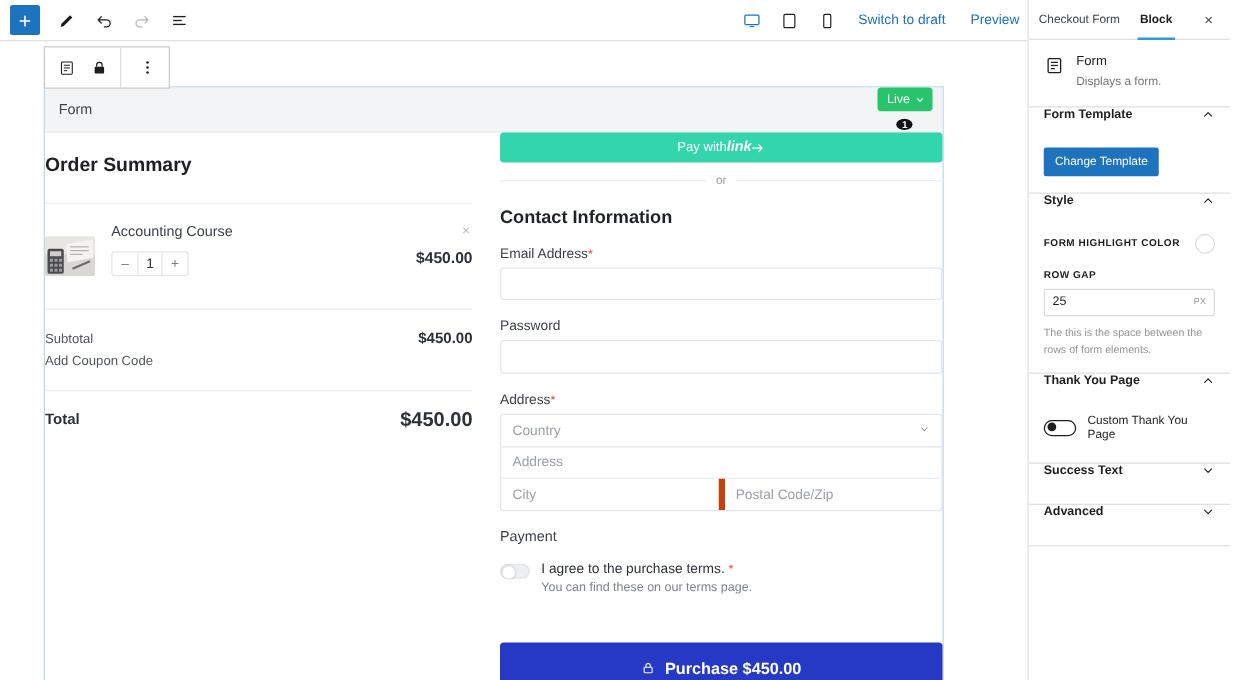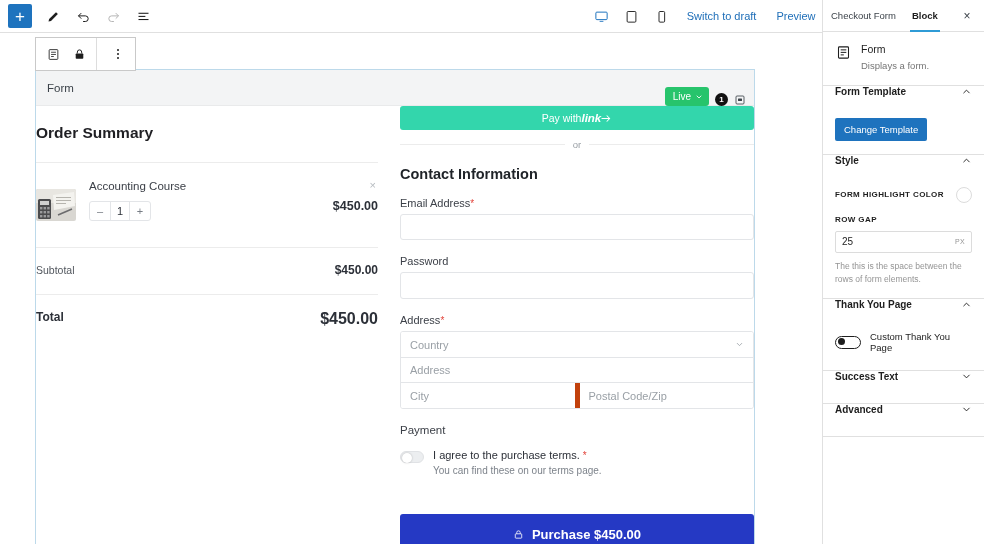--- a/index.html
+++ b/index.html
@@ -89,21 +89,21 @@
     border: 1px solid #bcd9ea; background: #fff;
     outline: 1px solid transparent;
   }
   .fb-header {
     height: 36px; background: #f3f4f5; border-bottom: 1px solid #e9eaeb;
     display: flex; align-items: center; padding: 0 11px; position: relative;
   }
   .fb-header-title { font-size: 11.5px; color: #3c434a; }
   .fb-header-right {
     position: absolute; right: 8px; top: 0; height: 36px;
-    display: flex; align-items: flex-end; gap: 6px;
+    display: flex; align-items: center; gap: 6px; flex-direction: column;
   }
   .live-pill {
     background: #27c46c; color: #fff; font-size: 10px; border-radius: 3px;
     padding: 4px 6px 4px 8px; display: flex; align-items: center; gap: 4px;
     cursor: pointer;
   }
   .badge-1 {
     width: 13px; height: 13px; border-radius: 50%; background: #111;
     color: #fff; font-size: 8px; display: flex; align-items: center;
     justify-content: center; font-weight: 700;
@@ -452,20 +452,21 @@
             <div class="prod-x">×</div>
             <div class="prod-price">$450.00</div>
           </div>
 
           <div class="hr" style="margin-top:26px;"></div>
 
           <div class="sub-row">
             <div class="sub-label">Subtotal</div>
             <div class="sub-val">$450.00</div>
           </div>
+          <div class="coupon">Add Coupon Code</div>
 
           <div class="hr" style="margin-top:17px;"></div>
 
           <div class="total-row">
             <div class="total-label">Total</div>
             <div class="total-val">$450.00</div>
           </div>
         </div>
 
         <div class="col-right">

